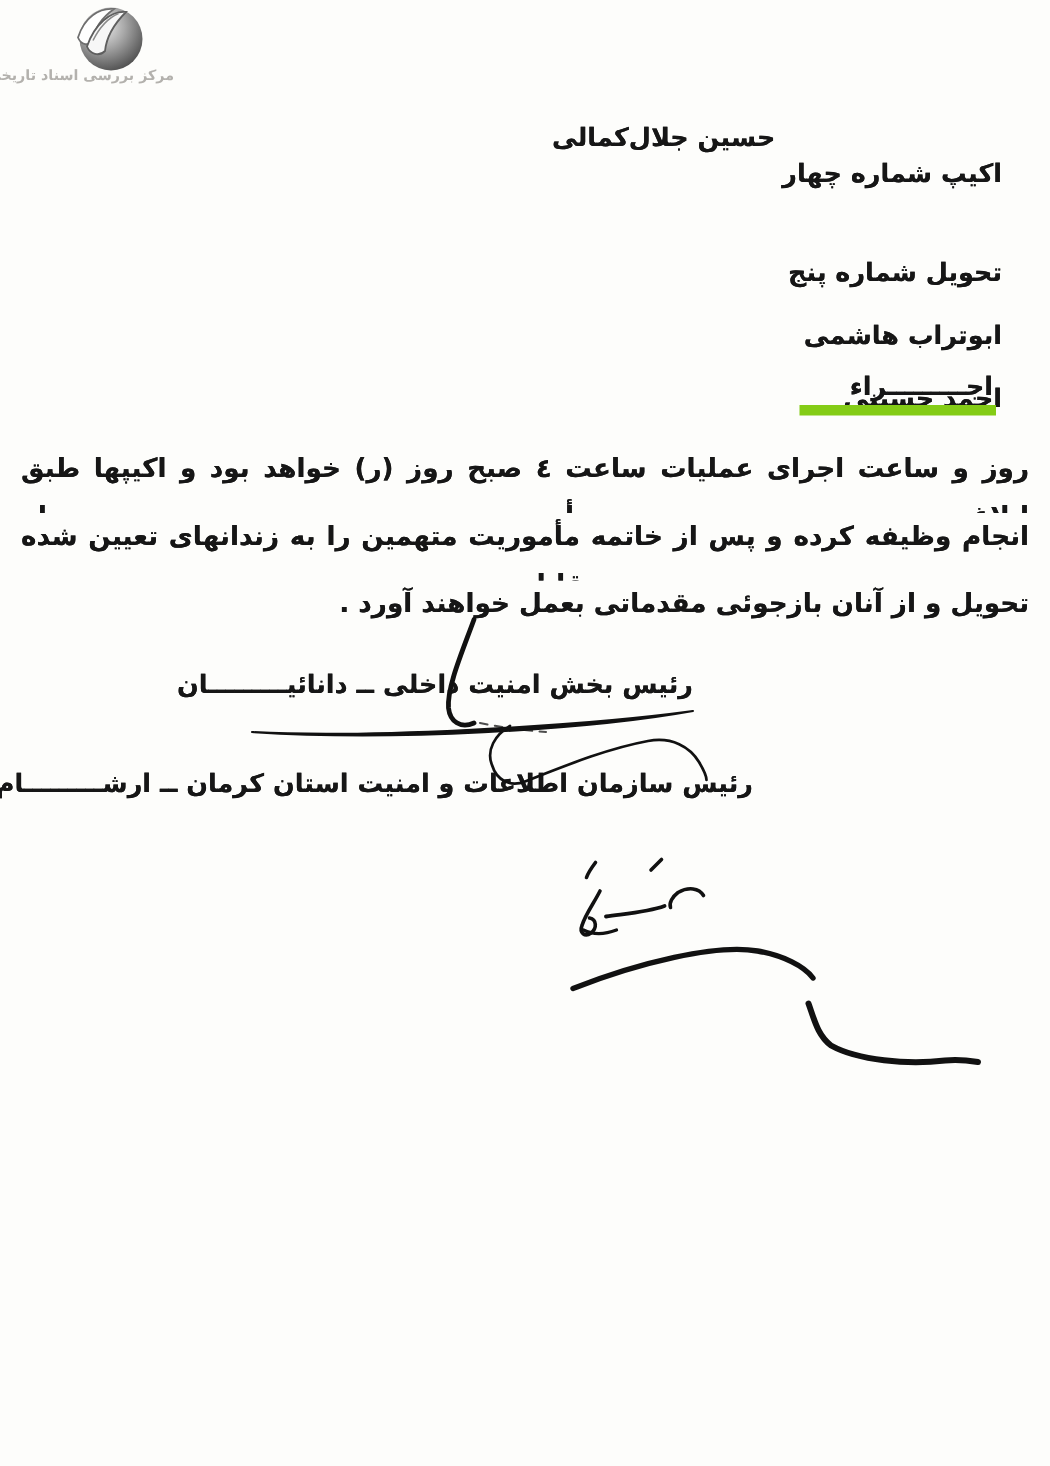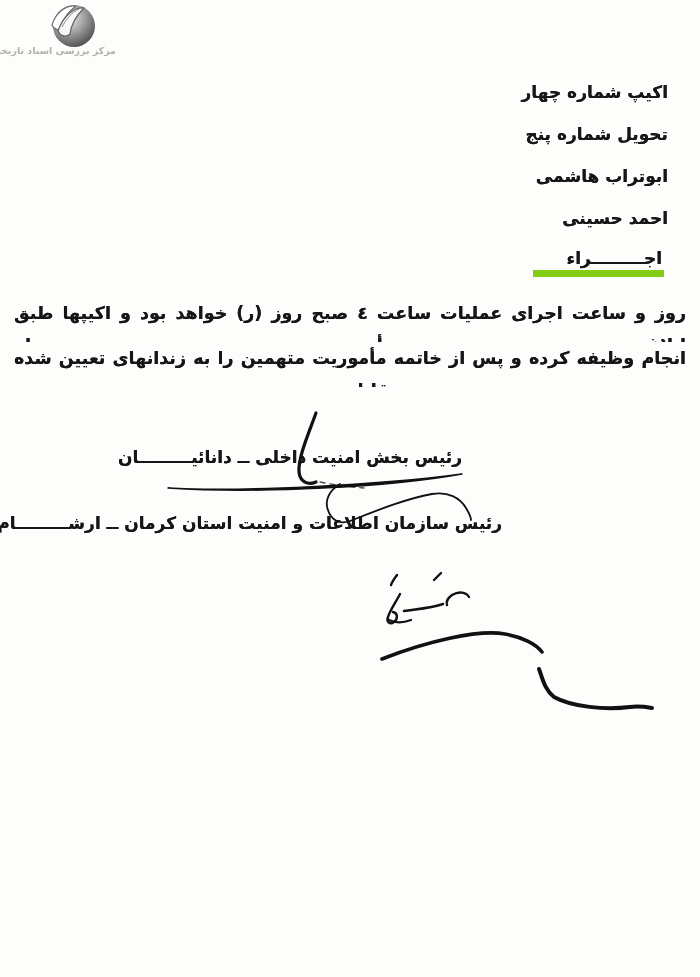--- a/index.html
+++ b/index.html
@@ -41,21 +41,21 @@
   }
   .team-row{
     display:flex;flex-direction:row;
     direction:rtl;
     justify-content:flex-start;
     gap:26px;
     font-size:17px;
     margin-bottom:22px;
     white-space:nowrap;
   }
-  .team-row .t-label{min-width:118px;}
+  .team-row .t-label{min-width:118px;margin-top:24px;}
   .heading-wrap{
     position:absolute;top:248px;right:36px;
     direction:rtl;
   }
   .heading{
     display:inline-block;
     font-size:17px;
     border-bottom:7px solid #84cc16;
     padding:0 2px 2px 34px; 
     white-space:nowrap;
@@ -107,39 +107,41 @@
       <path d="M36,22 C40,9 50,2 60,3 C53,8 47,15 46,24 C43,28 38,27 36,22 Z" fill="#ffffff" stroke="#6f6f6f" stroke-width="1.2"></path>
       <path d="M42,28 C47,13 58,4 68,5 C61,12 55,21 54,31 C50,35 44,33 42,28 Z" fill="#f7f7f7" stroke="#5e5e5e" stroke-width="1.2"></path>
       <path d="M46,24 C50,16 56,9 63,6" fill="none" stroke="#8a8a8a" stroke-width="1"></path>
     </svg>
     <div class="logo-caption">مرکز بررسی اسناد تاریخی</div>
   </div>
 
   <div class="team-roster">
     <div class="team-row typed">
       <span class="t-label">اکیپ شماره چهار</span>
+      <span class="t-name">حسین جلال‌کمالی</span>
     </div>
     <div class="team-row typed">
       <span class="t-label">تحویل شماره پنج</span>
     </div>
     <div class="team-row typed">
       <span class="t-name">ابوتراب هاشمی</span>
     </div>
     <div class="team-row typed">
       <span class="t-name">احمد حسینی</span>
     </div>
   </div>
 
   <div class="heading-wrap typed">
     <span class="heading">اجـــــــــراء</span>
   </div>
 
   <div class="body-par typed">
     <div class="body-line justified">روز و ساعت اجرای عملیات ساعت ٤ صبح روز (ر) خواهد بود و اکیپها طبق ابلاغ مأموریت محوله</div>
     <div class="body-line justified">انجام وظیفه کرده و پس از خاتمه مأموریت متهمین را به زندانهای تعیین شده در مقابل رسیــــد</div>
+    <div class="body-line">تحویل و از آنان بازجوئی مقدماتی بعمل خواهند آورد .</div>
   </div>
 
   <div class="sig-line sig-1 typed">رئیس بخش امنیت داخلی ــ دانائیـــــــــان</div>
   <div class="sig-line sig-2 typed">رئیس سازمان اطلاعات و امنیت استان کرمان ــ ارشـــــــــام</div>
 
   <svg class="ink-overlay" viewBox="0 0 700 977">
     <g fill="none" stroke="#111" stroke-linecap="round" stroke-linejoin="round">
 
       <path d="M316,413 C308,435 298,458 299,472 C300,481 307,486 316,482" stroke-width="3.2"></path>
 

